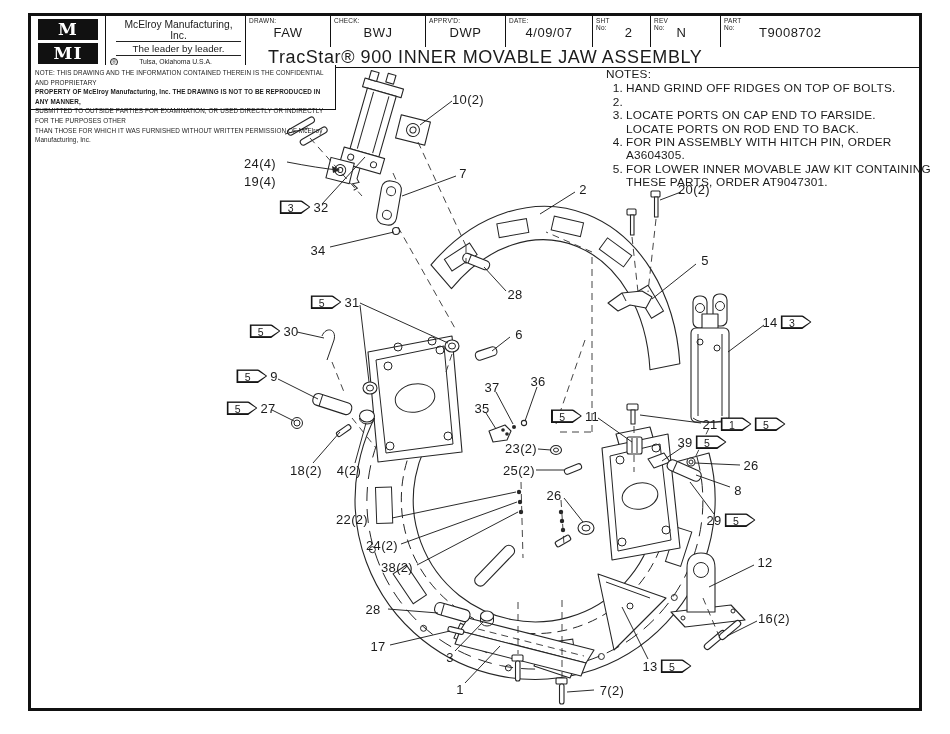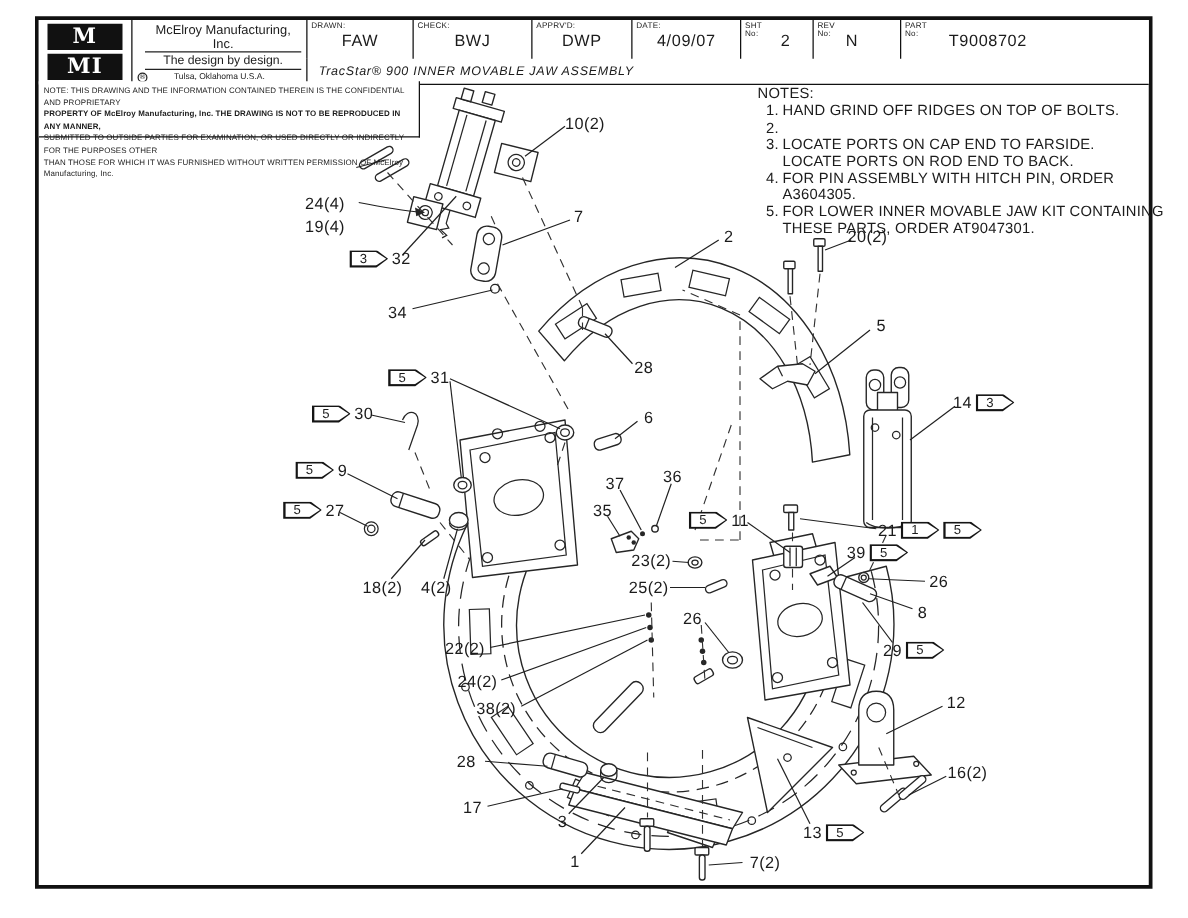--- a/index.html
+++ b/index.html
@@ -9,21 +9,21 @@
   .frame{position:absolute;left:28px;top:13px;width:894px;height:698px;
          border:3px solid #111;box-sizing:border-box;}
   
   .title-block{position:absolute;left:0;top:0;width:100%;height:52px;background:#fff;
                border-bottom:1.5px solid #111;box-sizing:border-box;}
   .cell{position:absolute;top:0;height:31px;border-left:1.5px solid #111;box-sizing:border-box;}
   .cell .lbl{position:absolute;left:3px;top:1px;font-size:6.5px;letter-spacing:.2px;white-space:pre-line;line-height:7px;}
   .cell .val{position:absolute;left:0;right:0;top:9px;text-align:center;font-size:13px;letter-spacing:.5px;}
   .row2-title{position:absolute;left:214px;right:0;top:31px;height:21px;
               border-left:1.5px solid #111;box-sizing:border-box;
-              font-size:10px;letter-spacing:.6px;display:flex;align-items:center;padding-left:9px;font-style:italic;}
+              font-size:18px;letter-spacing:.6px;display:flex;align-items:center;padding-left:22px;}
   .logo-box{position:absolute;left:7px;top:3px;width:60px;height:46px;}
   .logo-row{height:21px;background:#111;color:#fff;display:flex;align-items:center;justify-content:center;
             font-family:"DejaVu Serif",serif;font-weight:bold;font-size:17px;line-height:1;margin-bottom:3px;letter-spacing:1px;}
   .company-cell{position:absolute;left:74px;top:0;width:140px;height:52px;border-left:1.5px solid #111;box-sizing:border-box;}
   .co-line{text-align:center;border-bottom:1px solid #222;margin:0 4px 0 10px;}
   .co-name{font-size:10.3px;padding-top:3px;padding-bottom:0;}
   .co-tag{font-size:9.8px;padding:1px 0;}
   .co-loc{font-size:6.8px;padding-top:2px;position:relative;text-align:center;}
   .co-mark{position:absolute;left:4px;top:2px;font-size:6px;border:.8px solid #222;border-radius:50%;
            width:6px;height:6px;line-height:6px;text-align:center;}
@@ -360,21 +360,21 @@
   <div class="frame">
 
     <div class="title-block">
       <div class="logo-box">
         <div class="logo-row">M</div>
         <div class="logo-row">MI</div>
       </div>
 
       <div class="company-cell">
         <div class="co-line co-name">McElroy Manufacturing, Inc.</div>
-        <div class="co-line co-tag">The design by design.</div>
+        <div class="co-line co-tag">The leader by leader.</div>
         <div class="co-loc">
           <span class="co-mark">®</span>
           <span>Tulsa, Oklahoma U.S.A.</span>
         </div>
       </div>
 
       <div class="cell" style="left:214px;width:85px;">
         <span class="lbl">DRAWN:</span>
         <span class="val">FAW</span>
       </div>
@@ -582,21 +582,21 @@
         <span class="co-n">26</span>
       </div>
       <div class="callout" style="left: 731px; top: 520px;">
         <span class="co-n">29</span>
         <span class="flag">
           <span class="f-bg"></span>
           <span class="f-in"></span>
           <span class="f-n">5</span>
         </span>
       </div>
-      <div class="callout" style="left: 372px; top: 519px;">
+      <div class="callout" style="left: 352px; top: 519px;">
         <span class="co-n">22(2)</span>
       </div>
       <div class="callout" style="left: 382px; top: 545px;">
         <span class="co-n">24(2)</span>
       </div>
       <div class="callout" style="left: 397px; top: 567px;">
         <span class="co-n">38(2)</span>
       </div>
       <div class="callout" style="left: 765px; top: 562px;">
         <span class="co-n">12</span>

